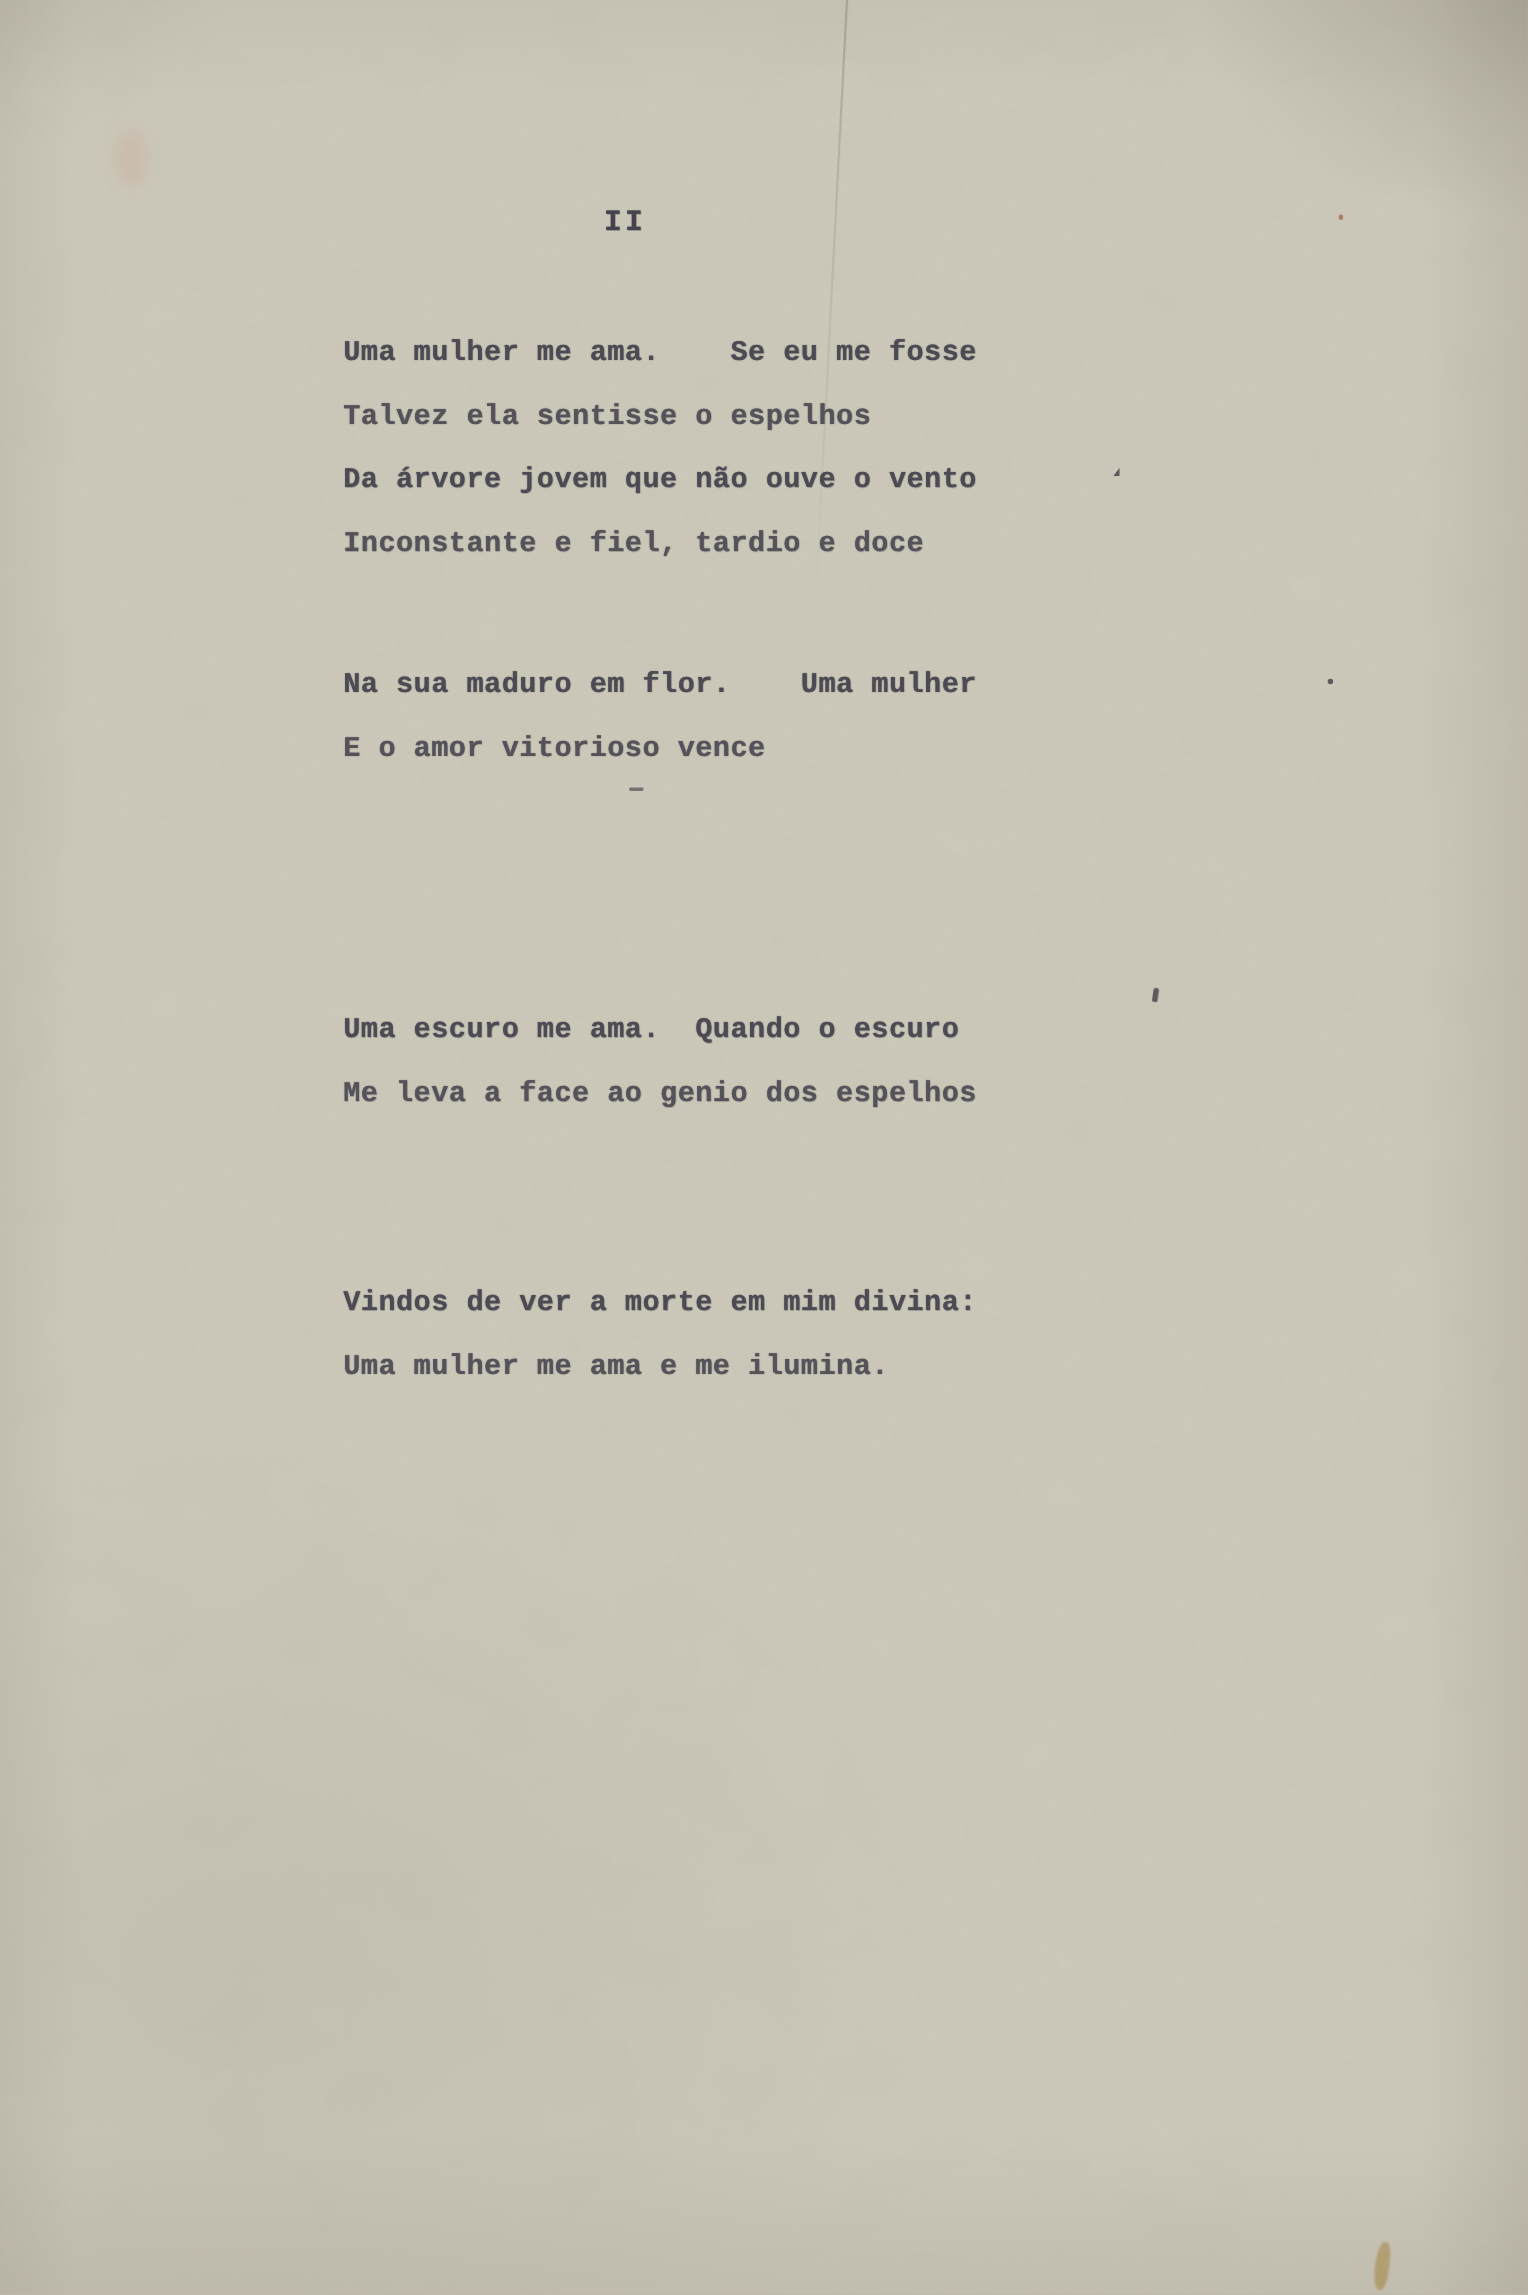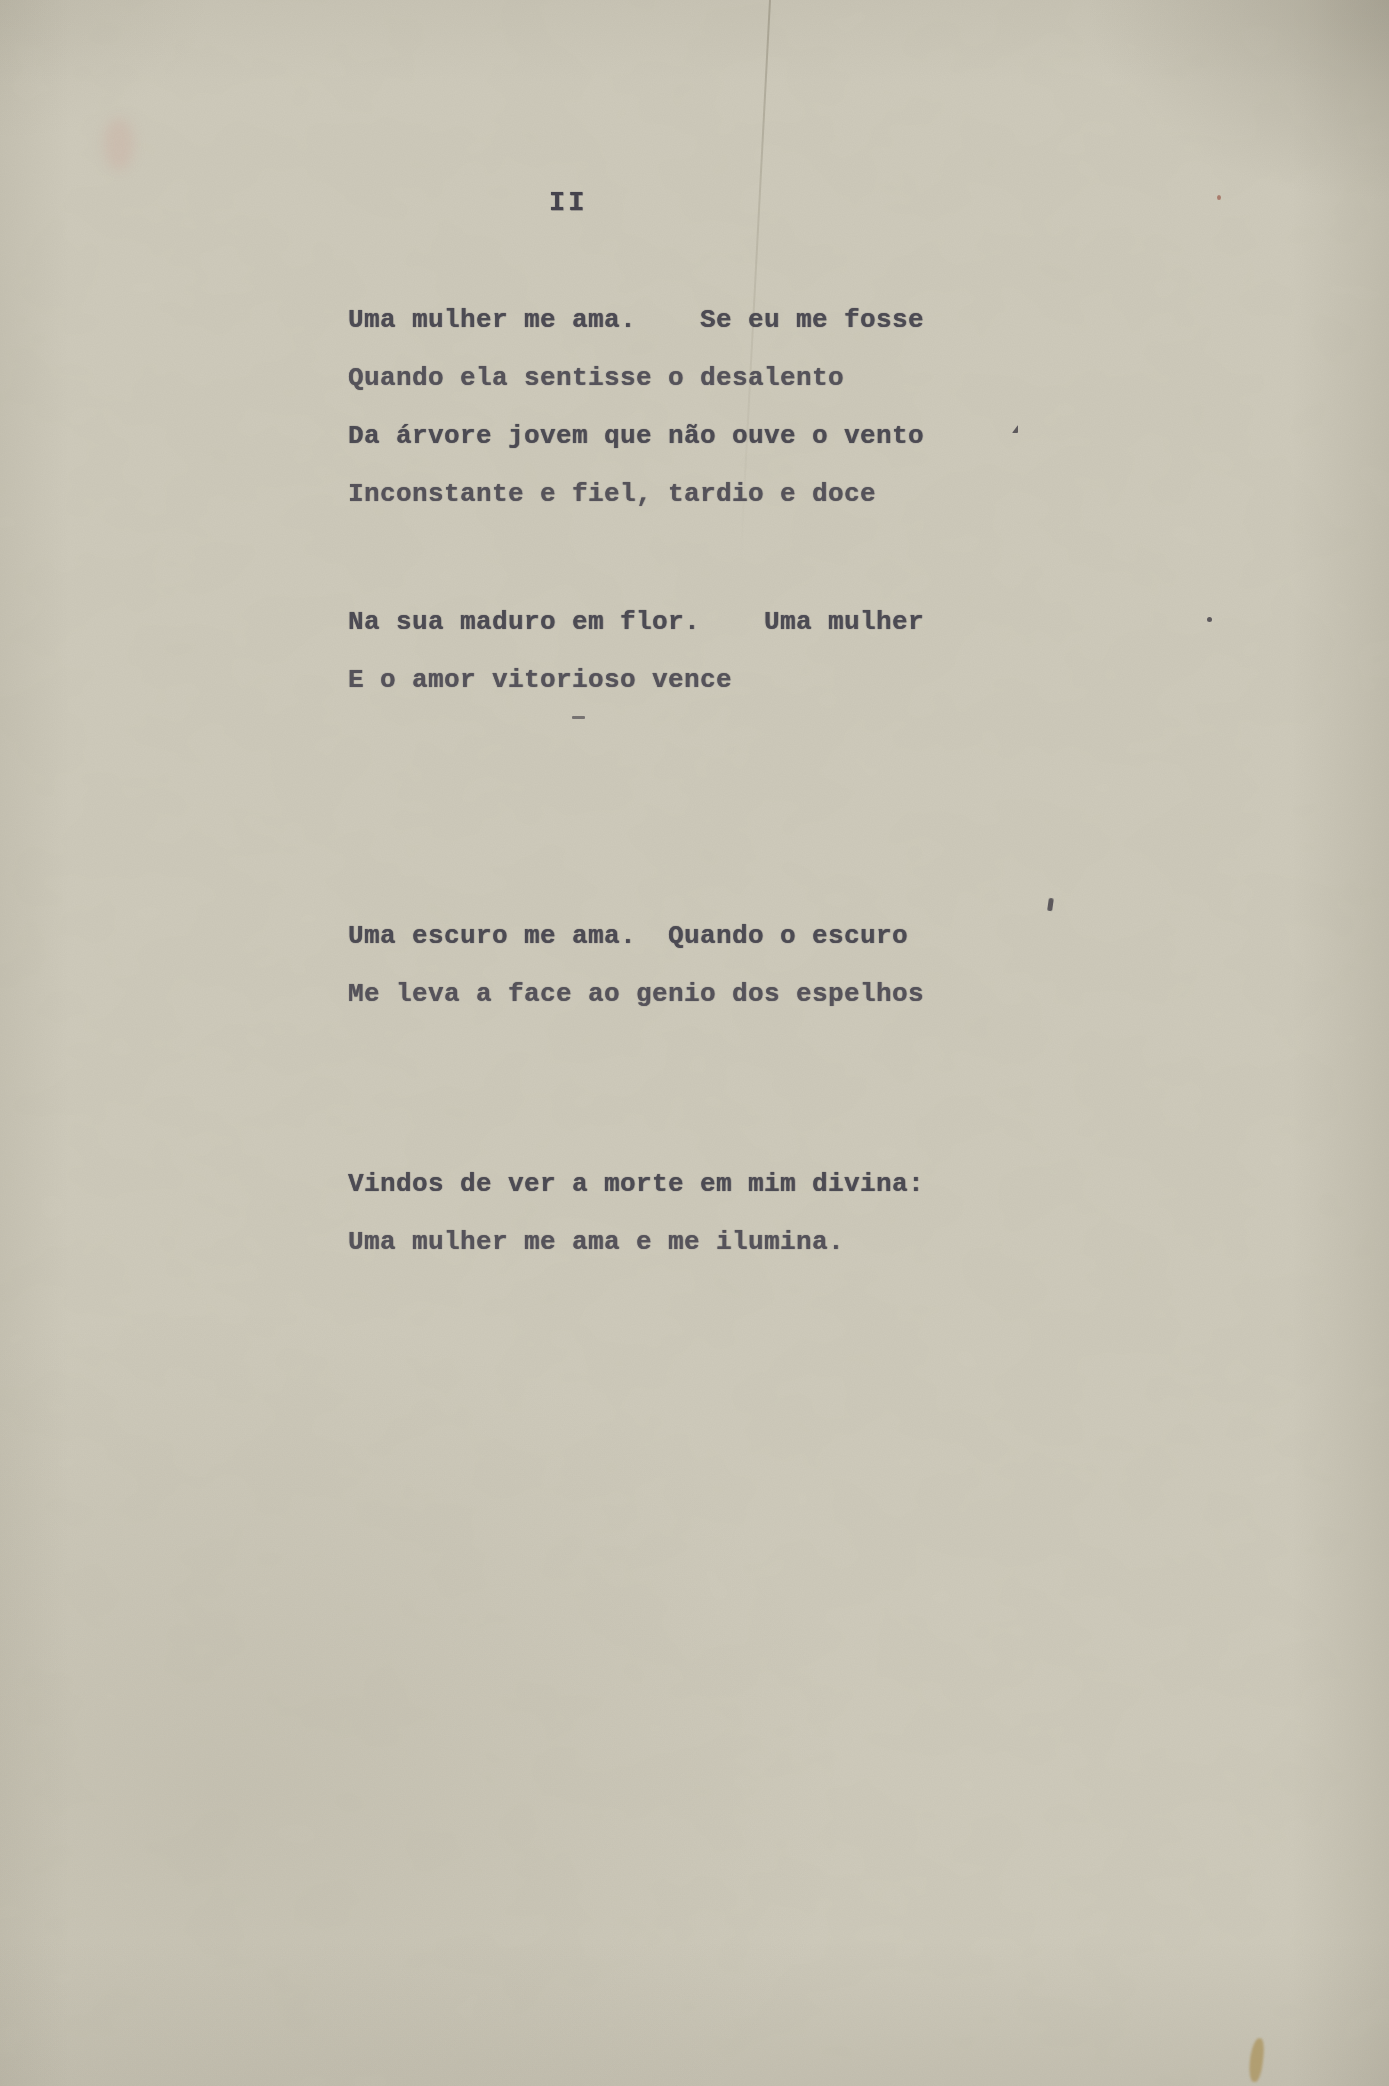--- a/index.html
+++ b/index.html
@@ -37,21 +37,20 @@
     left: 549px;
     top: 188px;
     font-size: 27px;
     font-weight: 700;
     letter-spacing: 3px;
     text-shadow: 0 0 1px rgba(69,67,77,0.8), 0.6px 0.6px 0 rgba(69,67,77,0.3);
   }
   .stanza {
     position: absolute;
     left: 312px;
-    margin-left: 36px;
   }
   .line {
     height: 58px;
     line-height: 58px;
     font-size: 26px;
     font-weight: 700;
     white-space: pre;
     letter-spacing: 0.4px;
     text-shadow: 0 0 1.1px rgba(69,67,77,0.85), 0.6px 0.4px 0 rgba(69,67,77,0.25);
     opacity: 0.94;
@@ -135,21 +134,21 @@
   <div class="speck-red"></div>
   <div class="speck-underscore"></div>
   <div class="stain-bottom"></div>
 
   <div class="poem-layer">
 
     <div class="section-number">II</div>
 
     <div class="stanza stanza-1">
       <div class="line">Uma mulher me ama.    Se eu me fosse</div>
-      <div class="line">Quando ela sentisse o desalento</div>
+      <div class="line">Talvez ela sentisse o espelhos</div>
       <div class="line">Da árvore jovem que não ouve o vento</div>
       <div class="line">Inconstante e fiel, tardio e doce</div>
     </div>
 
     <div class="stanza stanza-2">
       <div class="line">Na sua maduro em flor.    Uma mulher</div>
       <div class="line">E o amor vitorioso vence</div>
     </div>
 
     <div class="stanza stanza-3">

